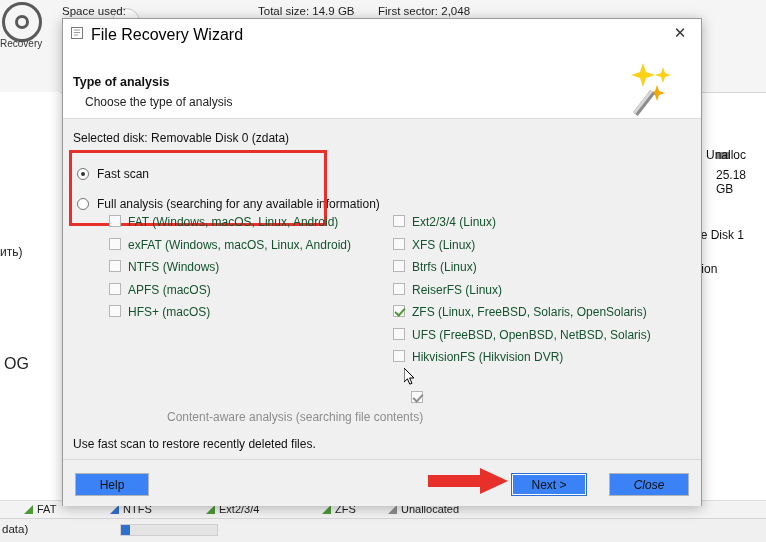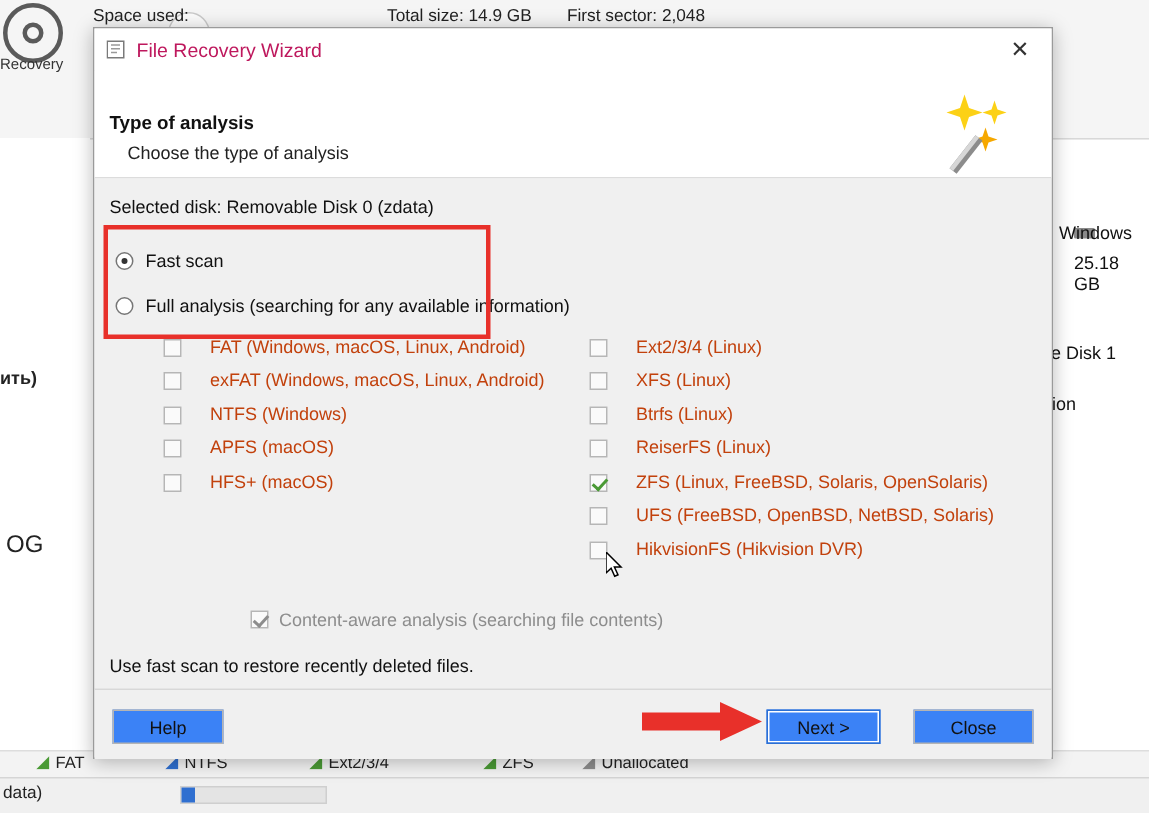--- a/index.html
+++ b/index.html
@@ -66,21 +66,20 @@
     width: 26px; height: 26px;
     border-radius: 50%;
     border: 1px solid #c9c9c9;
     background: #fbfbfb;
   }
   #bg-left-text1 {
     position: absolute;
     left: 0px; top: 245px;
     font-size: 12px;
     color: #222;
-    font-weight: bold;
   }
   #bg-left-text2 {
     position: absolute;
     left: 4px; top: 355px;
     font-size: 16px;
     color: #222;
   }
   #bg-right-unalloc {
     position: absolute;
     left: 706px; top: 148px;
@@ -187,22 +186,22 @@
     border-bottom: none;
   }
   #dialog-title-icon {
     position: absolute;
     left: 8px; top: 7px;
     width: 14px; height: 14px;
   }
   #dialog-title-text {
     position: absolute;
     left: 28px; top: 7px;
-    font-size: 13px;
-    color: #be185d;
+    font-size: 16px;
+    color: #000000;
   }
   #dialog-close {
     position: absolute;
     right: 0px; top: 0px;
     width: 42px; height: 28px;
     display: flex;
     align-items: center;
     justify-content: center;
     font-size: 15px;
     color: #333;
@@ -280,25 +279,25 @@
     box-sizing: border-box;
     pointer-events: none;
   }
   .fs-col {
     position: absolute;
     top: 96px;
     width: 300px;
   }
   .fs-item {
     display: flex;
-    align-items: flex-end;
-    gap: 19px;
+    align-items: flex-start;
+    gap: 7px;
     height: 22.5px;
     font-size: 12px;
-    color: #c2410c;
+    color: #14532d;
   }
   .cb {
     width: 12px; height: 12px;
     border: 1px solid #b6b6b6;
     background: #fafafa;
     box-sizing: border-box;
     position: relative;
     flex: none;
   }
   .cb.checked::after {
@@ -306,26 +305,27 @@
     position: absolute;
     left: 3px; top: 0px;
     width: 4px; height: 8px;
     border: solid #8d8d8d;
     border-width: 0 2px 2px 0;
     transform: rotate(42deg);
   }
   .cb.checked.green::after { border-color: #4a9a35; }
   #content-aware {
     position: absolute;
-    left: 104px; top: 287px;
+    left: 104px; top: 272px;
     display: flex;
-    align-items: center;
+    align-items: flex-end;
     gap: 7px;
     font-size: 12px;
     color: #8d8d8d;
+    flex-direction: column;
   }
   #hint-text {
     position: absolute;
     left: 10px; top: 318px;
     font-size: 12px;
     color: #111;
   }
   #dialog-footer {
     position: absolute;
     left: 0; top: 440px;
@@ -347,21 +347,21 @@
     justify-content: center;
     box-sizing: border-box;
     cursor: pointer;
   }
   #btn-help { left: 12px; width: 74px; }
   #btn-next {
     left: 448px; width: 76px;
     border: 1px solid #2b6fd4;
     box-shadow: inset 0 0 0 1px #ffffff;
   }
-  #btn-close { left: 546px; width: 80px; }
+  #btn-close { left: 546px; width: 80px; font-style: italic; }
   
   #red-arrow {
     position: absolute;
     left: 428px; top: 467px;
     width: 82px; height: 28px;
   }
   
   #cursor {
     position: absolute;
     left: 404px; top: 368px;
@@ -375,21 +375,21 @@
   <div id="bg-topbar"></div>
   <div class="bg-logo"></div>
   <div id="bg-logo-label">Recovery</div>
   <div id="bg-circle-btn"></div>
 
   <div id="bg-leftpanel"></div>
   <div id="bg-left-text1">ить)</div>
   <div id="bg-left-text2">OG</div>
 
   <div id="bg-right-unalloc-icon"></div>
-  <div id="bg-right-unalloc">Windows</div>
+  <div id="bg-right-unalloc">Unalloc</div>
   <div id="bg-right-size">25.18 GB</div>
   <div id="bg-right-disk">le Disk 1</div>
   <div id="bg-right-part">tion</div>
 
   <div id="bg-legend">
     <div class="legend-item" style="left:24px;">
       <span class="legend-swatch" style="background:#4a9a35;"></span><span>FAT</span>
     </div>
     <div class="legend-item" style="left:110px;">
       <span class="legend-swatch" style="background:#2f6fd0;"></span><span>NTFS</span>

